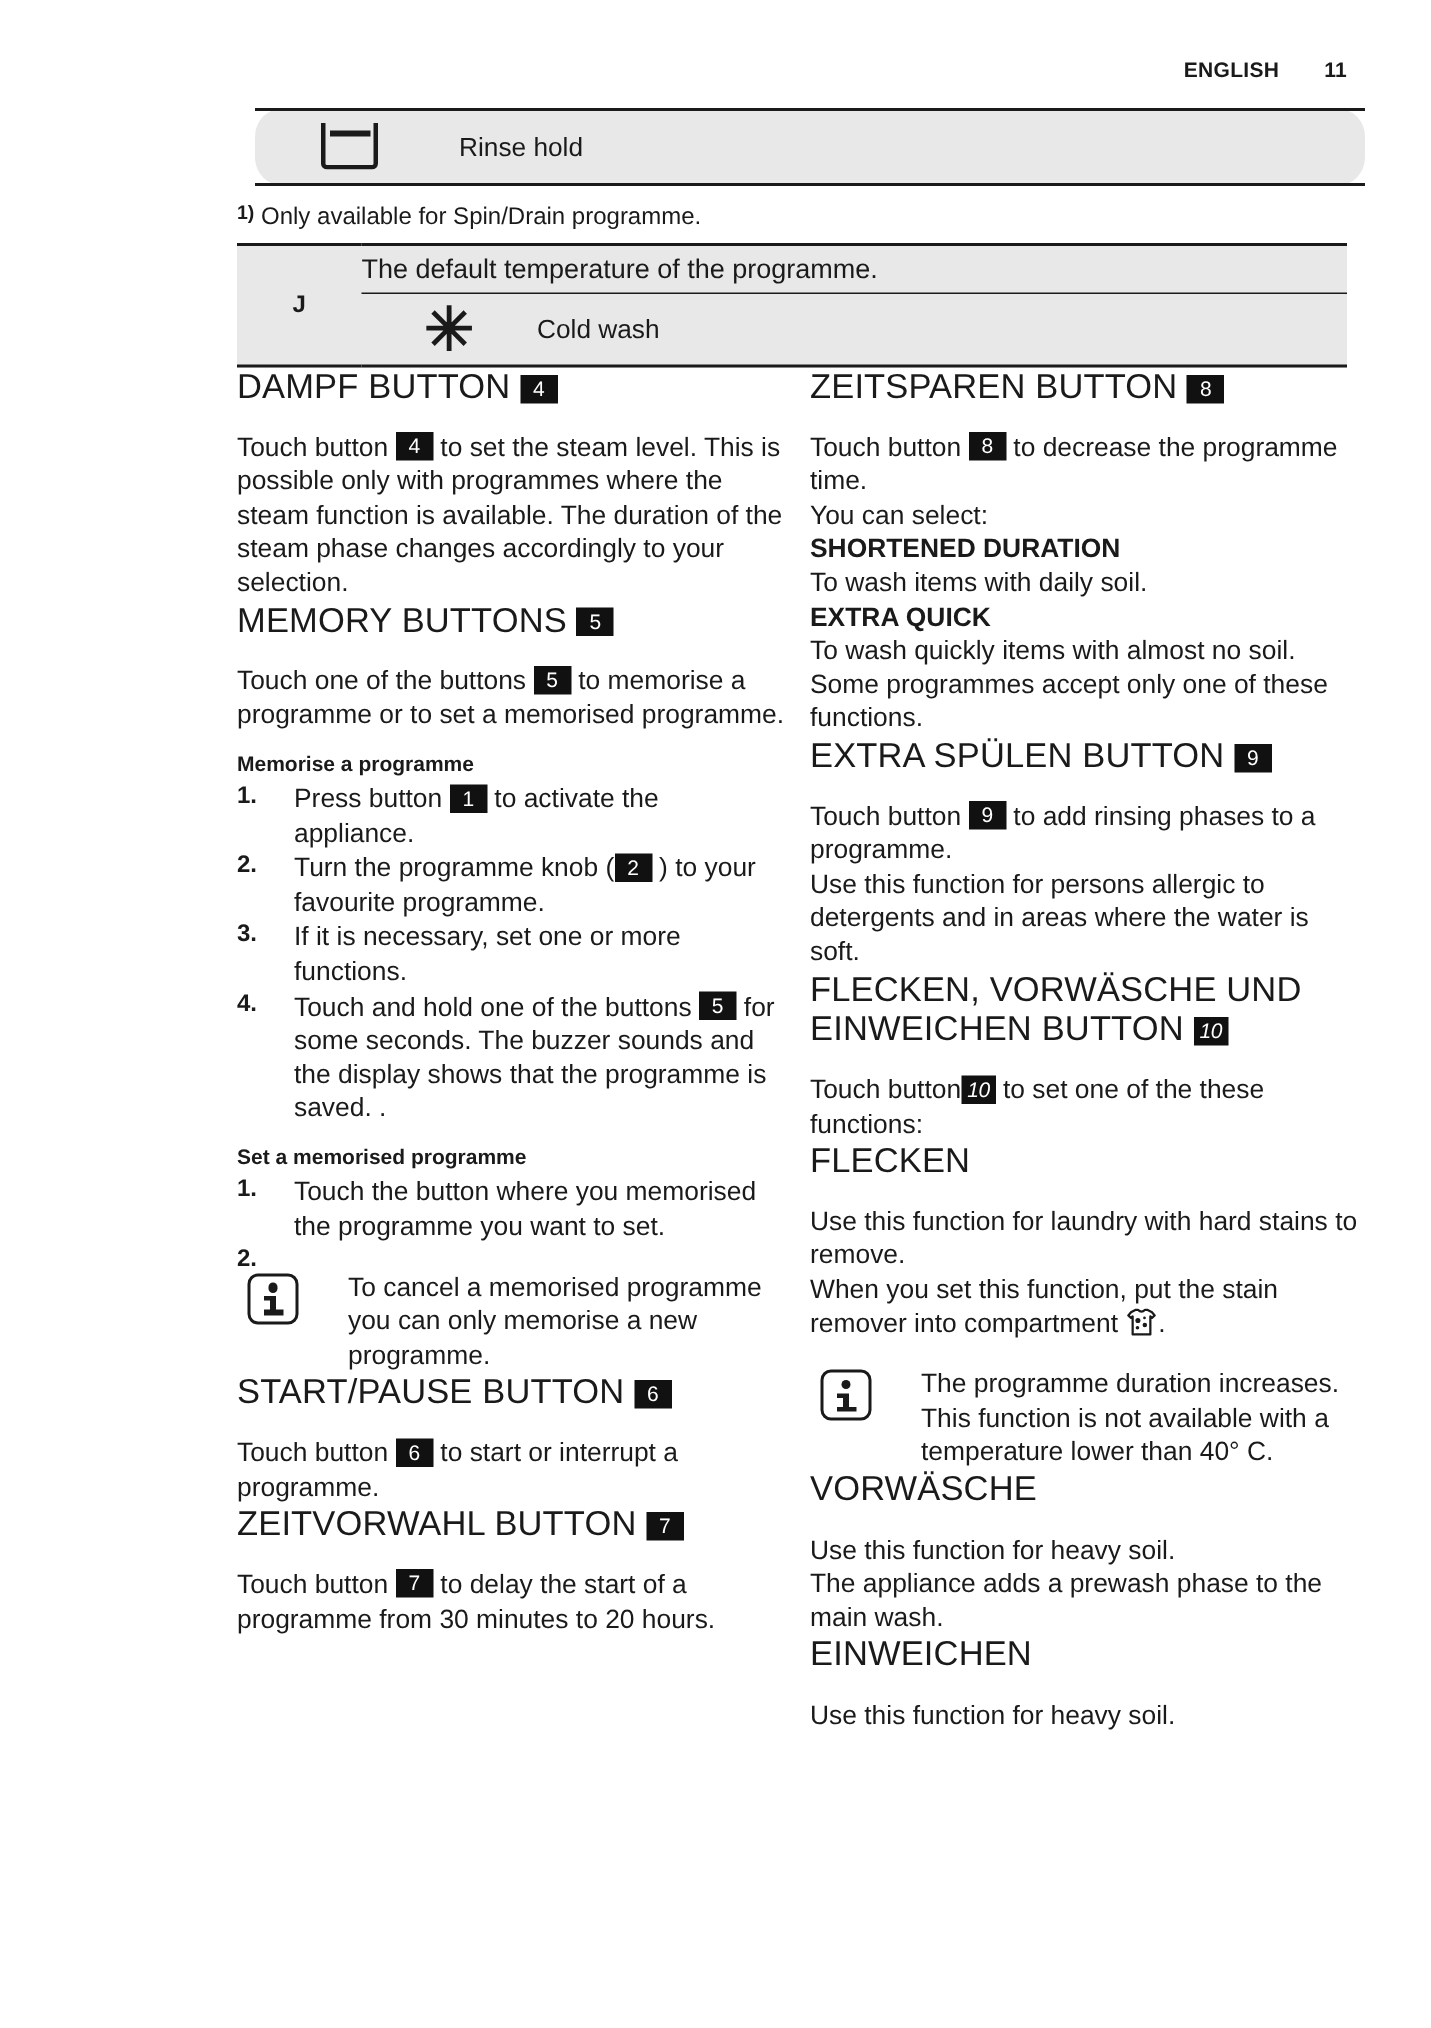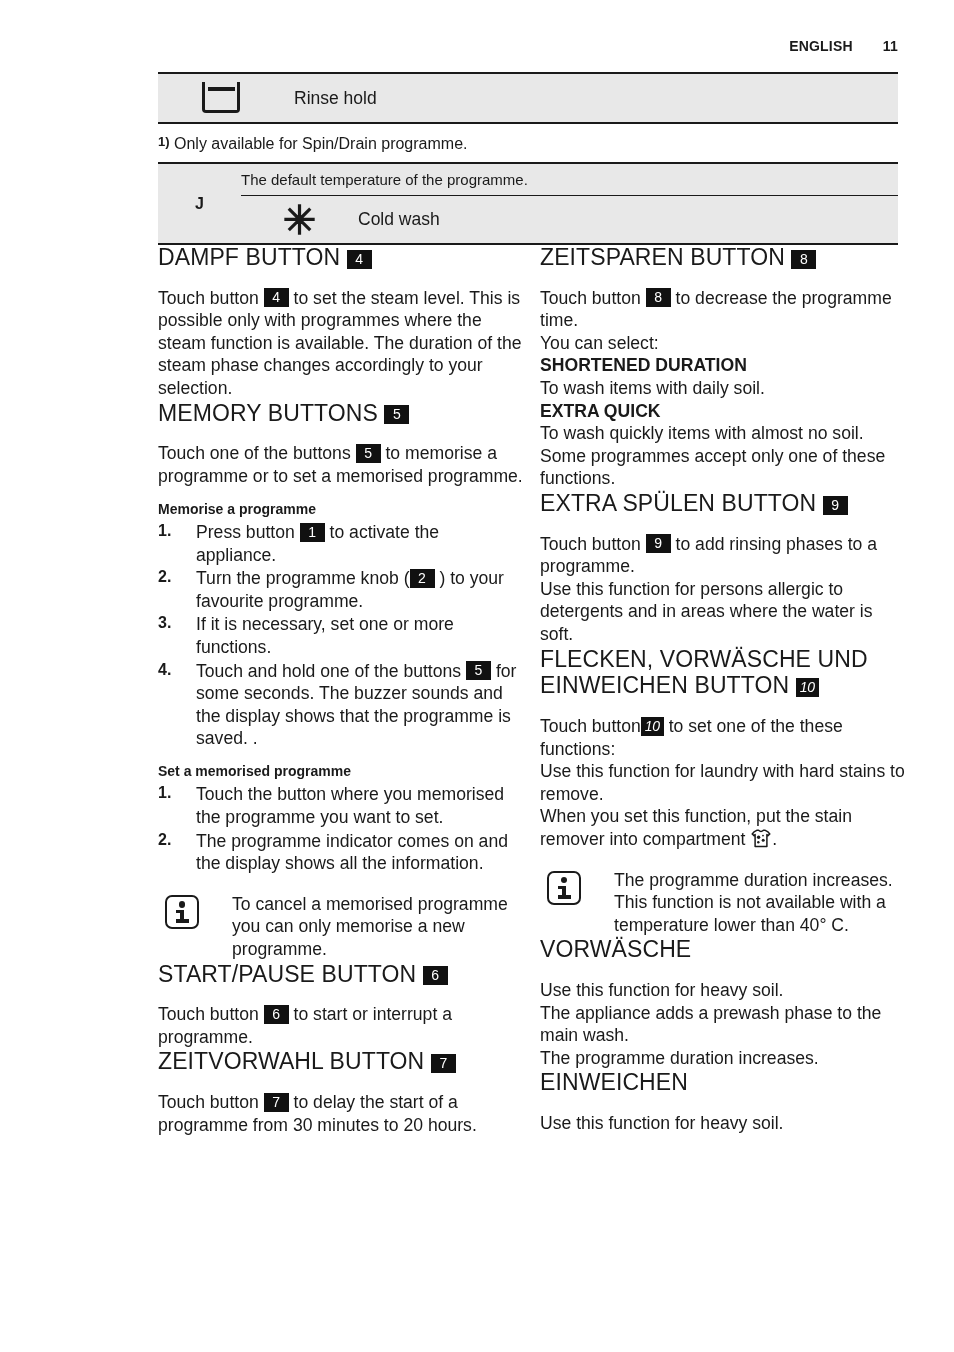--- a/index.html
+++ b/index.html
@@ -45,21 +45,21 @@
   .tbl td {
     padding: 0;
     vertical-align: middle;
   }
 
   .rule-top { border-top: 2.5px solid #1a1a1a; }
   .rule-bot { border-bottom: 2.5px solid #1a1a1a; }
   .rule-thin { border-bottom: 1.6px solid #1a1a1a; }
 
   
-  #table-rinse-hold { position: absolute; left: 158px; top: 72px; width: 740px; }
+  #table-rinse-hold { position: absolute; left: 170px; top: 72px; width: 740px; border-radius: 19px; }
   #table-rinse-hold .cell-icon {
     width: 126px;
     text-align: center;
     height: 48px;
   }
   #table-rinse-hold .cell-label { padding-left: 10px; }
 
   
   #table-temperature { position: absolute; left: 158px; top: 162px; width: 740px; }
   #table-temperature .col-letter {
@@ -69,21 +69,21 @@
     font-weight: bold;
   }
   #table-temperature .inner {
     width: 100%;
     border-collapse: collapse;
   }
   #table-temperature .inner td { padding: 0; }
   #table-temperature .row-default {
     height: 31px;
     padding-left: 10px;
-    font-size: 15px;
+    font-size: 18px;
     font-weight: 300;
   }
   #table-temperature .cell-snow {
     width: 117px;
     text-align: center;
     height: 47px;
   }
   #table-temperature .cell-cold { padding-left: 6px; font-size:17.5px; font-weight:300; }
 
   
@@ -370,21 +370,20 @@
     </ol>
 
     <div class="sub">Set a memorised programme</div>
     <ol class="steps">
       <li>
         <span class="num">1.</span>
         <span>Touch the button where you memorised the programme you want to set.</span>
       </li>
       <li>
         <span class="num">2.</span>
-        <span>The programme indicator comes on and the display shows all the information.</span>
       </li>
     </ol>
 
     <div class="note">
       <span class="icon-info">
         <span class="dot"></span>
           <span class="cap"></span>
           <span class="stem"></span>
           <span class="foot"></span>
       </span>
@@ -443,20 +442,23 @@
     <h2 class="sec sec-gap">
       <span>FLECKEN, VORWÄSCHE UND</span><br>
       <span>EINWEICHEN BUTTON</span>
       <span class="badge wide">10</span>
     </h2>
     <p class="body">
       <span>Touch button</span><span class="badge wide">10</span>
       <span>to set one of the these functions:</span>
     </p>
 
+    <h2 class="sec sec-gap">
+      <span>FLECKEN</span>
+    </h2>
     <p class="body">
       <span>Use this function for laundry with hard stains to remove.</span><br>
       <span>When you set this function, put the stain remover into compartment</span>
       <span class="icon-shirt">
         <svg viewBox="0 0 20 19" width="20" height="19" aria-hidden="true">
           <path d="M6.2 1.2 L3.0 2.9 L1.2 5.0 L3.0 6.6 L4.1 5.6 L4.1 17.6 L15.9 17.6 L15.9 5.6 L17.0 6.6 L18.8 5.0 L17.0 2.9 L13.8 1.2 L12.4 1.2 Q10 3.6 7.6 1.2 Z" fill="none" stroke="#1a1a1a" stroke-width="1.5" stroke-linejoin="round"></path>
           <circle cx="7.6" cy="8.3" r="1.7" fill="#1a1a1a"></circle>
           <circle cx="12.2" cy="11.3" r="1.5" fill="#1a1a1a"></circle>
           <circle cx="7.3" cy="13.2" r="1.2" fill="#1a1a1a"></circle>
           <circle cx="12.0" cy="6.6" r="0.9" fill="#1a1a1a"></circle>
@@ -473,21 +475,20 @@
       </span>
       <span>The programme duration increases. This function is not available with a temperature lower than 40° C.</span>
     </div>
 
     <h2 class="sec sec-gap">
       <span>VORWÄSCHE</span>
     </h2>
     <p class="body">
       <span>Use this function for heavy soil.</span><br>
       <span>The appliance adds a prewash phase to the main wash.</span><br>
-      <span>The programme duration increases.</span>
     </p>
 
     <h2 class="sec sec-gap">
       <span>EINWEICHEN</span>
     </h2>
     <p class="body">
       <span>Use this function for heavy soil.</span>
     </p>
   </div>
 

